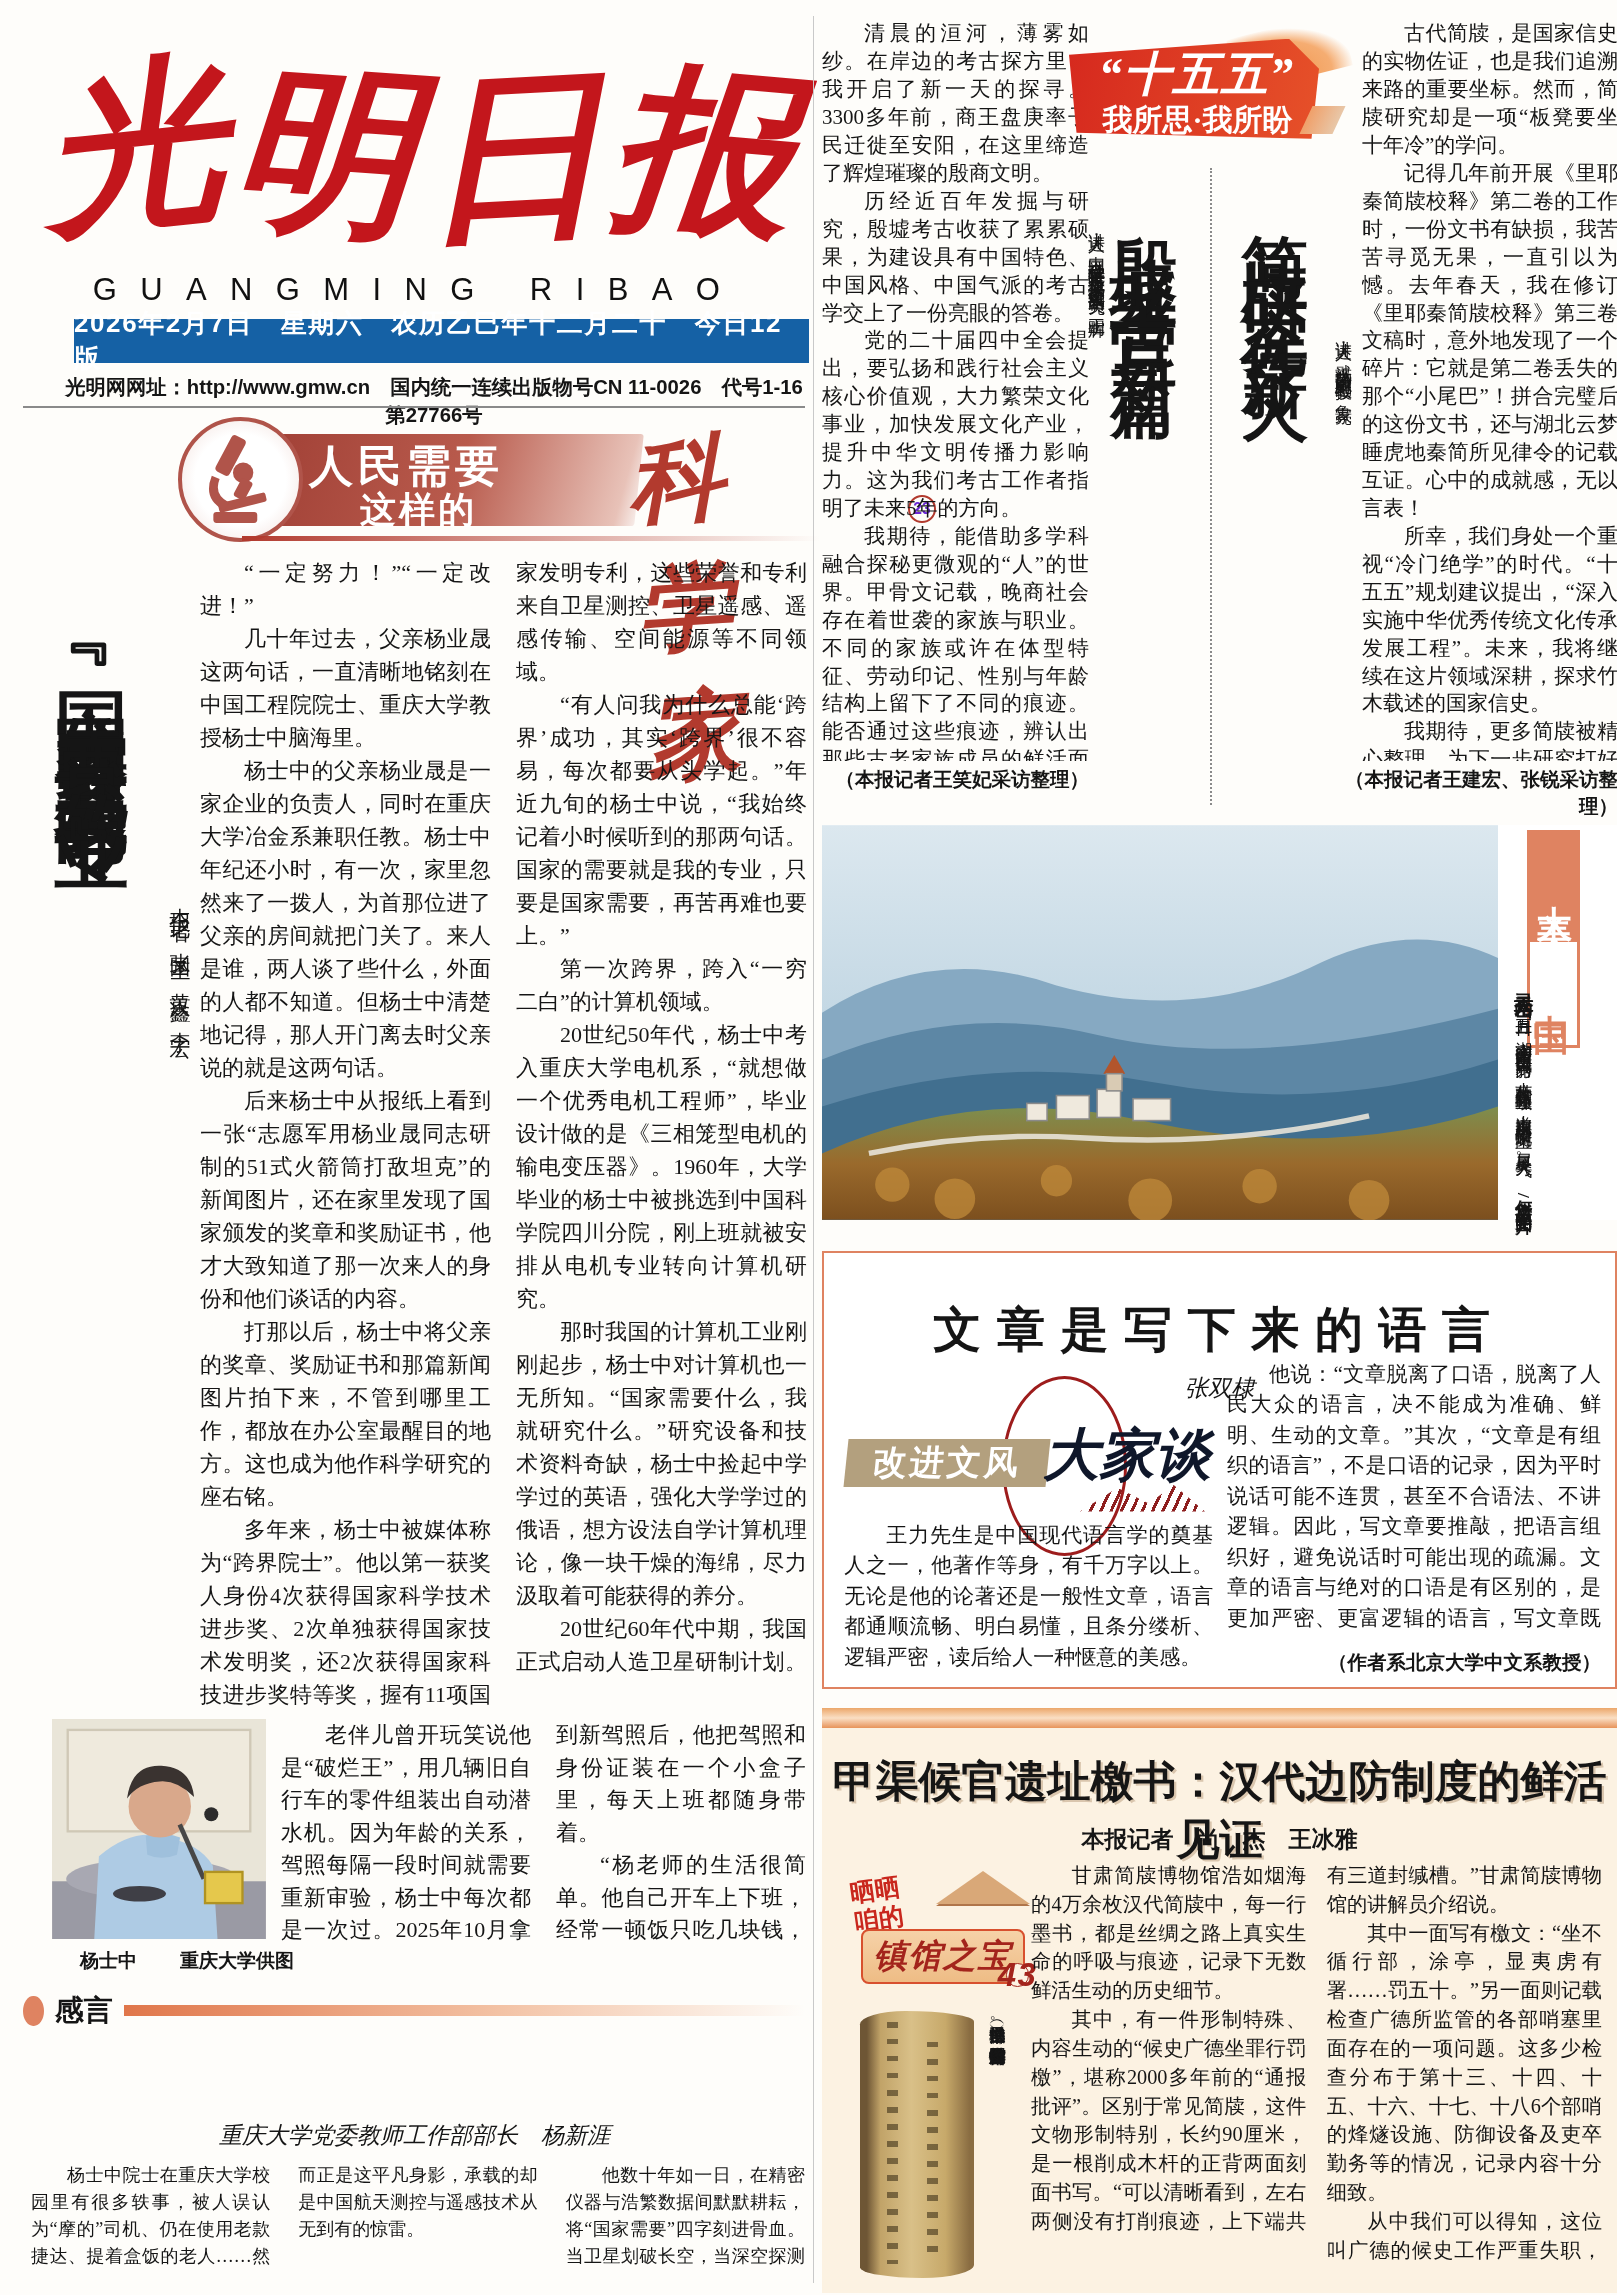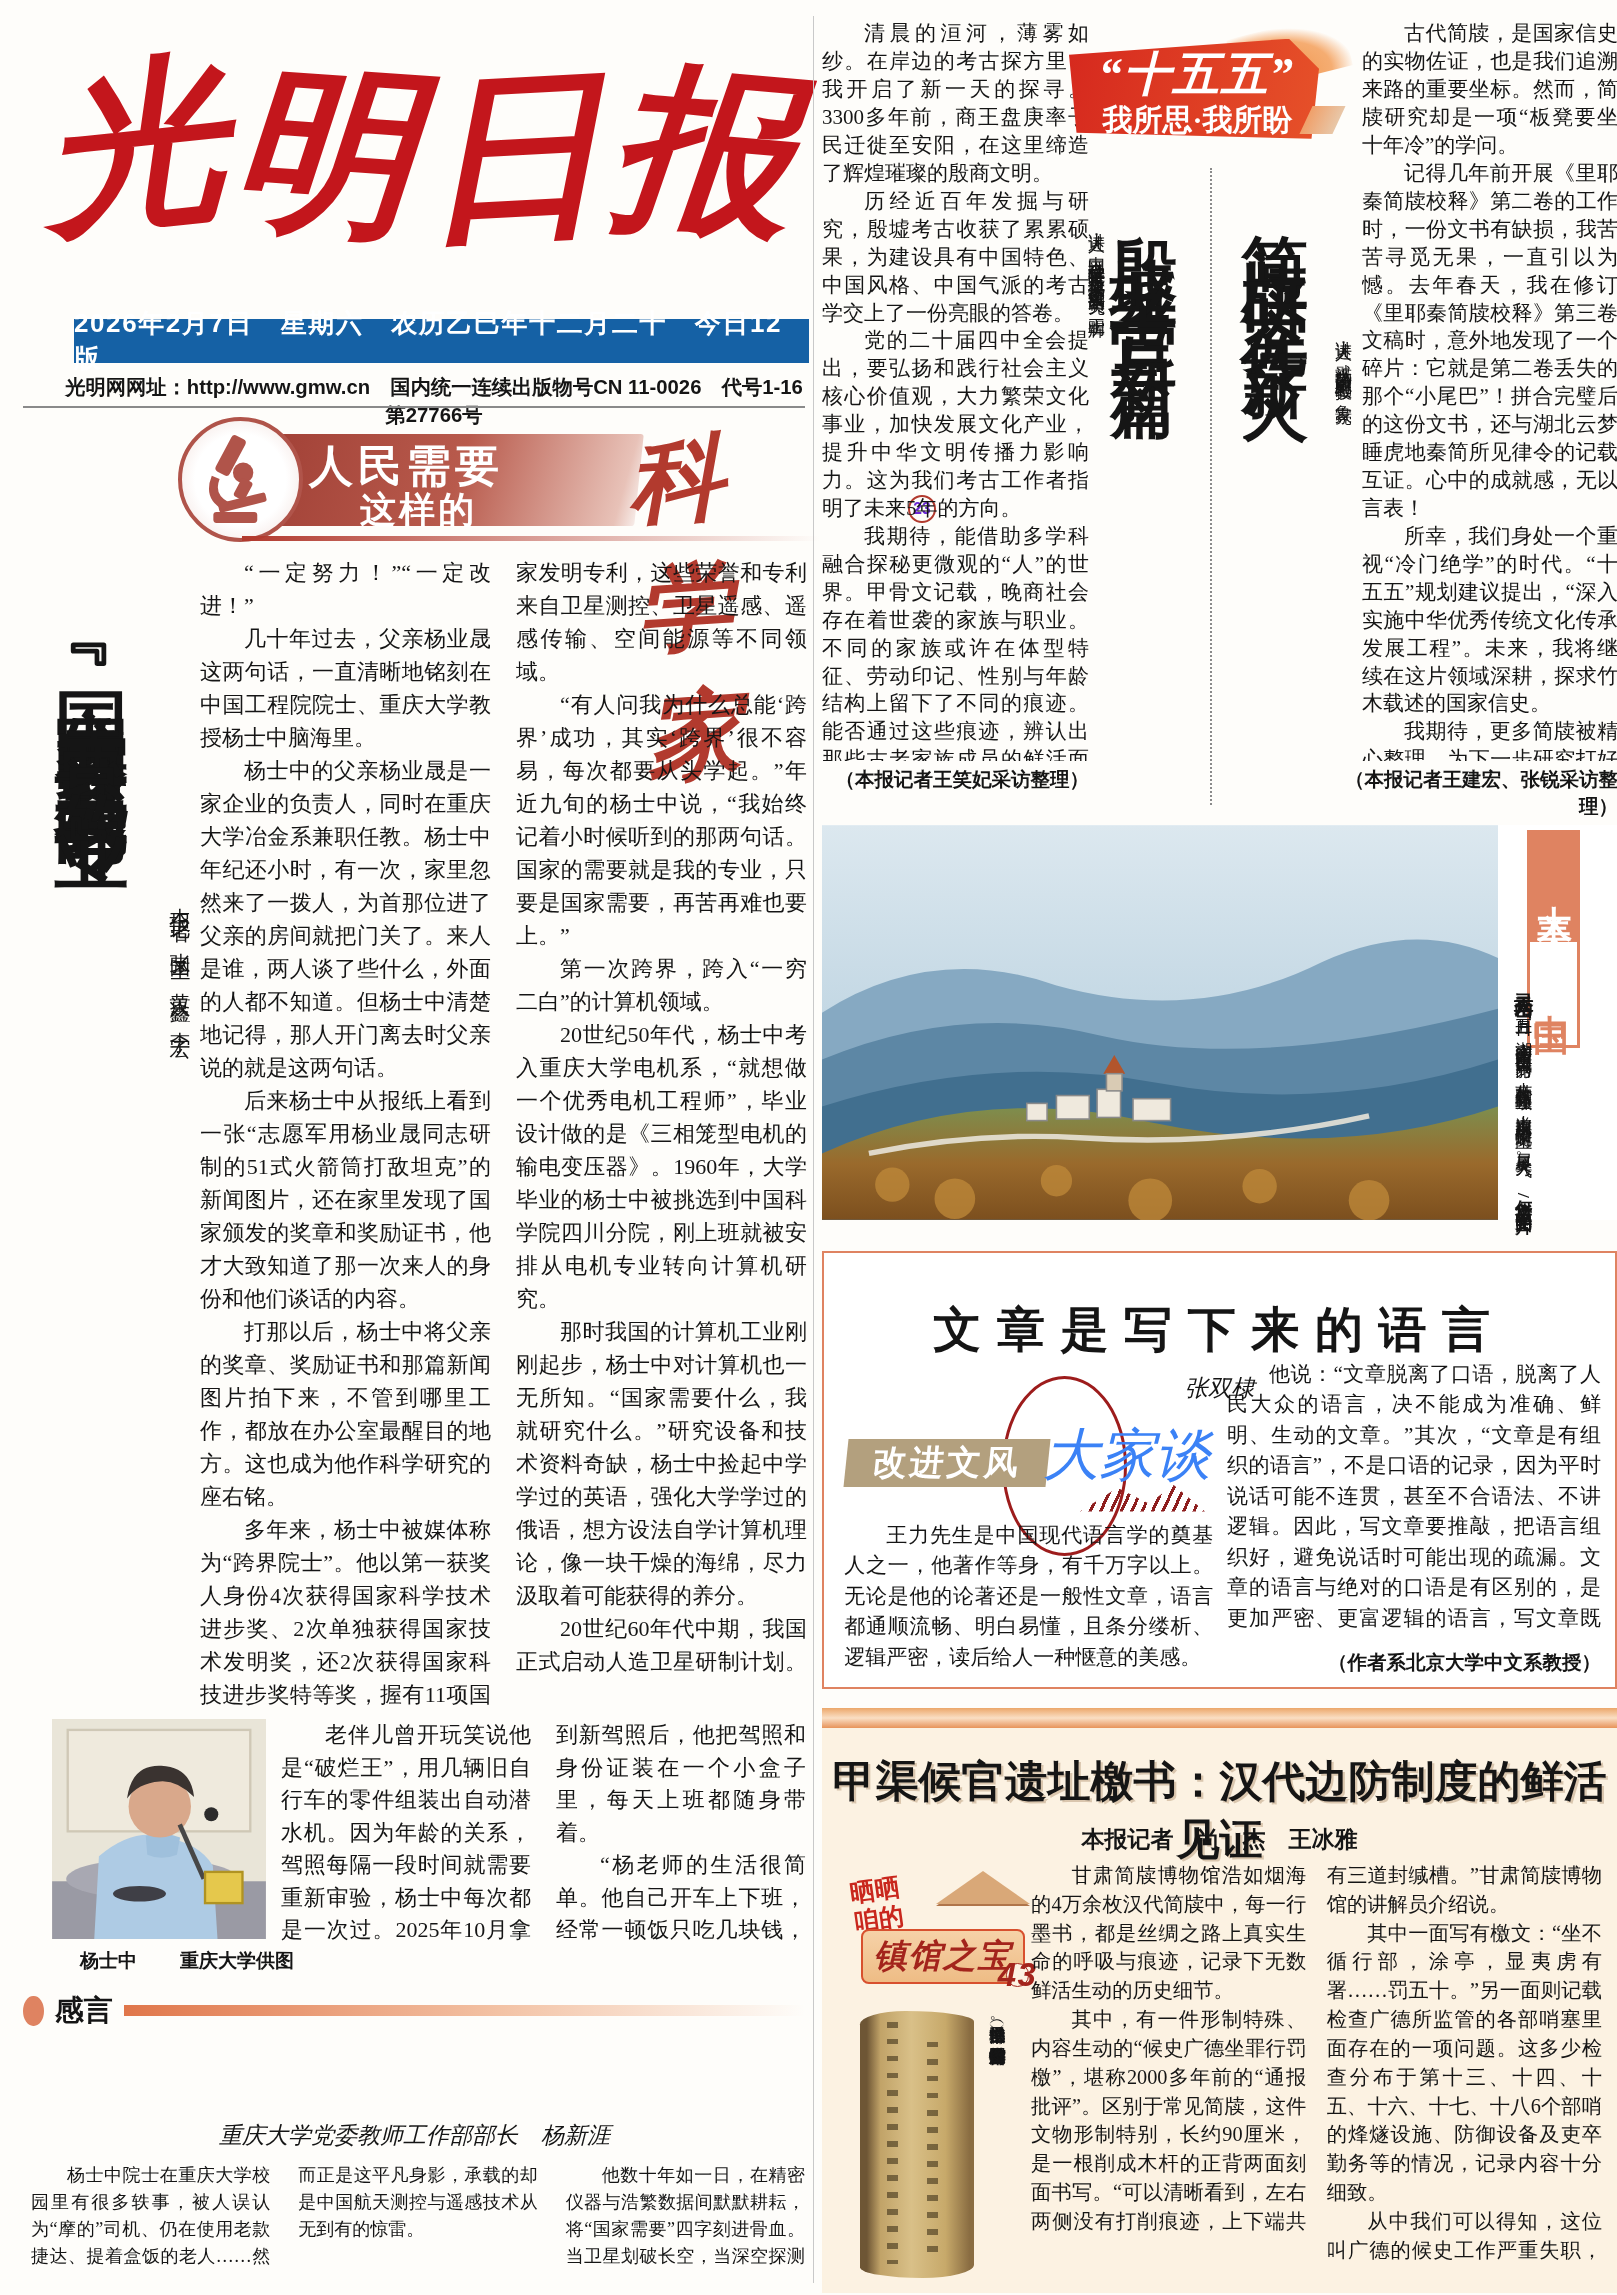--- a/index.html
+++ b/index.html
@@ -92,21 +92,21 @@
   .scenic-cap .c{font-weight:900;}
   
   .wz{left:822px;top:1251px;width:795px;height:438px;border:2.3px solid var(--c-salmon,#df8361);background:#fff;}
   .wz-title{position:absolute;left:0;top:45px;width:100%;text-align:center;font-size:48px;font-weight:900;letter-spacing:15.6px;}
   .wz-author{position:absolute;left:0;top:119px;width:100%;text-align:center;font-size:23.4px;font-style:italic;}
   .wz-badge{position:absolute;left:22px;top:148px;width:375px;height:117px;}
   .wz-ring{position:absolute;left:156px;top:-25px;width:125px;height:180px;border:3.1px solid #9d1c1c;border-radius:50%;}
   .wz-tan{position:absolute;left:0px;top:38px;width:202px;height:48px;background:#b3a07e;color:#fff;
           font-weight:900;font-size:34px;display:flex;align-items:center;justify-content:center;letter-spacing:3.1px;
           transform:skewX(-6deg);}
-  .wz-brush{position:absolute;left:197px;top:17px;font-size:56px;font-weight:400;font-style:italic;color:#3b82f6;}
+  .wz-brush{position:absolute;left:197px;top:17px;font-size:56px;font-weight:700;font-style:italic;color:#0f172a;}
   .wz-mtn{position:absolute;left:234px;top:84px;width:125px;height:26.6px;
           background:repeating-linear-gradient(115deg,#8e1f1f 0 3.1px,transparent 3.1px 9.4px);
           clip-path:polygon(0 100%,30% 10%,55% 70%,75% 0,100% 100%);}
   .wz-left{position:absolute;left:20.3px;top:267px;width:369px;height:153px;font-size:21px;line-height:1.45;}
   .wz-right{position:absolute;left:403px;top:106px;width:374px;height:288px;font-size:21px;line-height:1.45;}
   .wz-credit{position:absolute;right:14px;bottom:11px;}
   
   .zb{left:822px;top:1708px;width:795px;height:585px;background:var(--c-cream,#fcf2e2);}
   .zb-bar{position:absolute;left:0;top:0;width:100%;height:20.3px;
           background:linear-gradient(180deg,#eca76a 0%,#fadfc4 50%,#e7935a 100%);}
@@ -147,20 +147,21 @@
 <body>
 
 <div id="page" style="--c-red: #c3161c; --c-blue: #1561a5; --c-salmon: #df8361; --c-cream: #fcf2e2;">
 
   <div class="abs masthead">
     <span>光</span>
     <span>明</span>
     <span>日</span>
     <span>报</span>
   </div>
+  <div class="abs romanized">GUANGMING RIBAO</div>
   <div class="abs datebar">2026年2月7日　星期六　农历乙巳年十二月二十　今日12版</div>
   <div class="abs publine">光明网网址：http://www.gmw.cn　国内统一连续出版物号CN 11-0026　代号1-16　第27766号</div>
   <div class="abs mast-rule"></div>
   <div class="abs vrule"></div>
 
   <div class="abs sci">
     <div class="sci-band"></div>
     <div class="sci-circle">
       <svg width="116" height="116" viewBox="0 0 148 148">
         <g fill="#b0544a">

